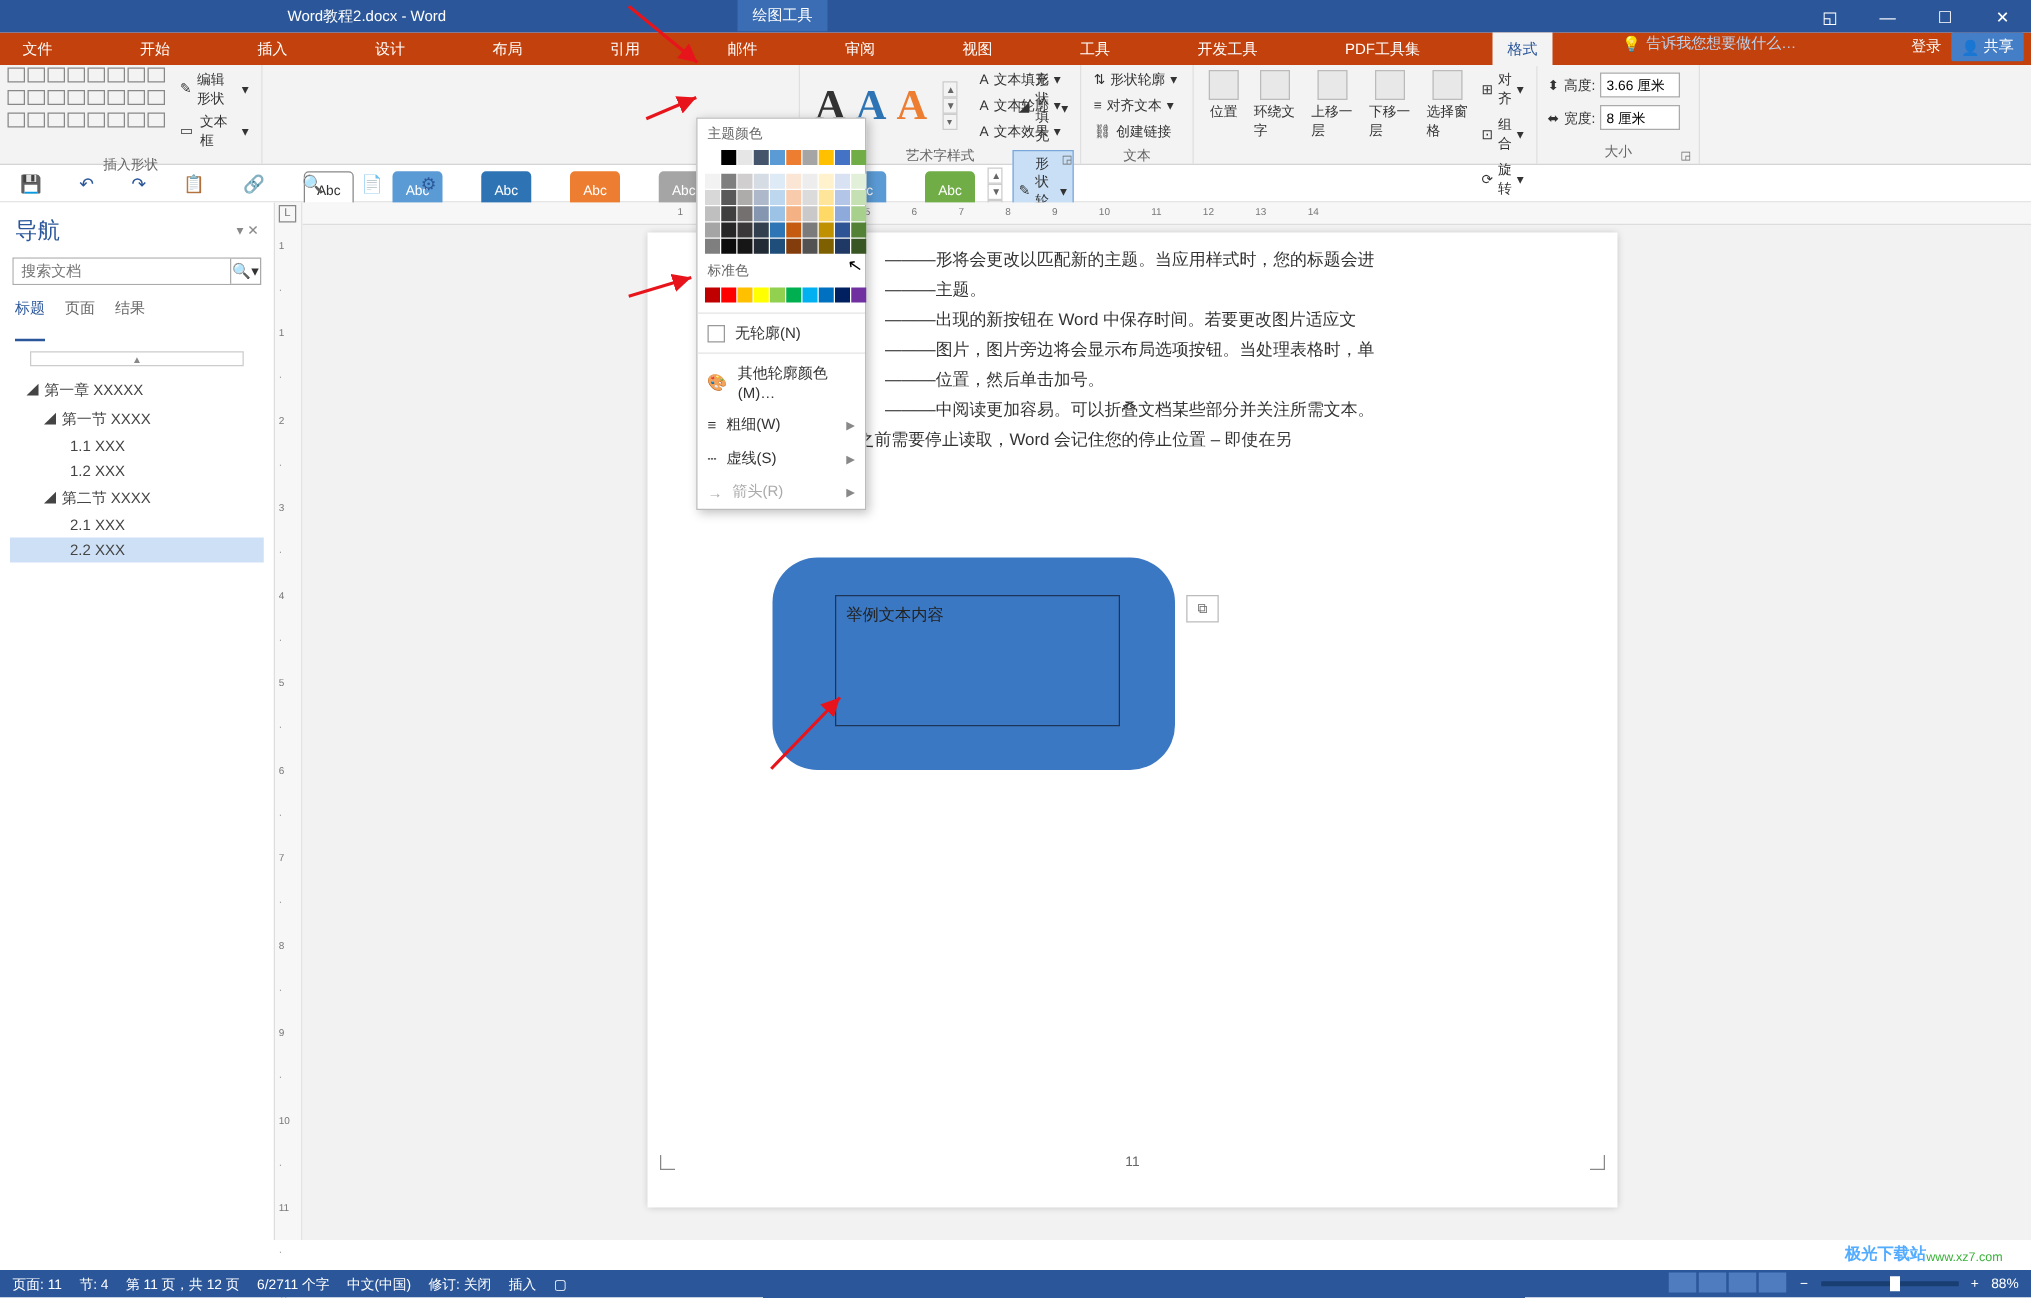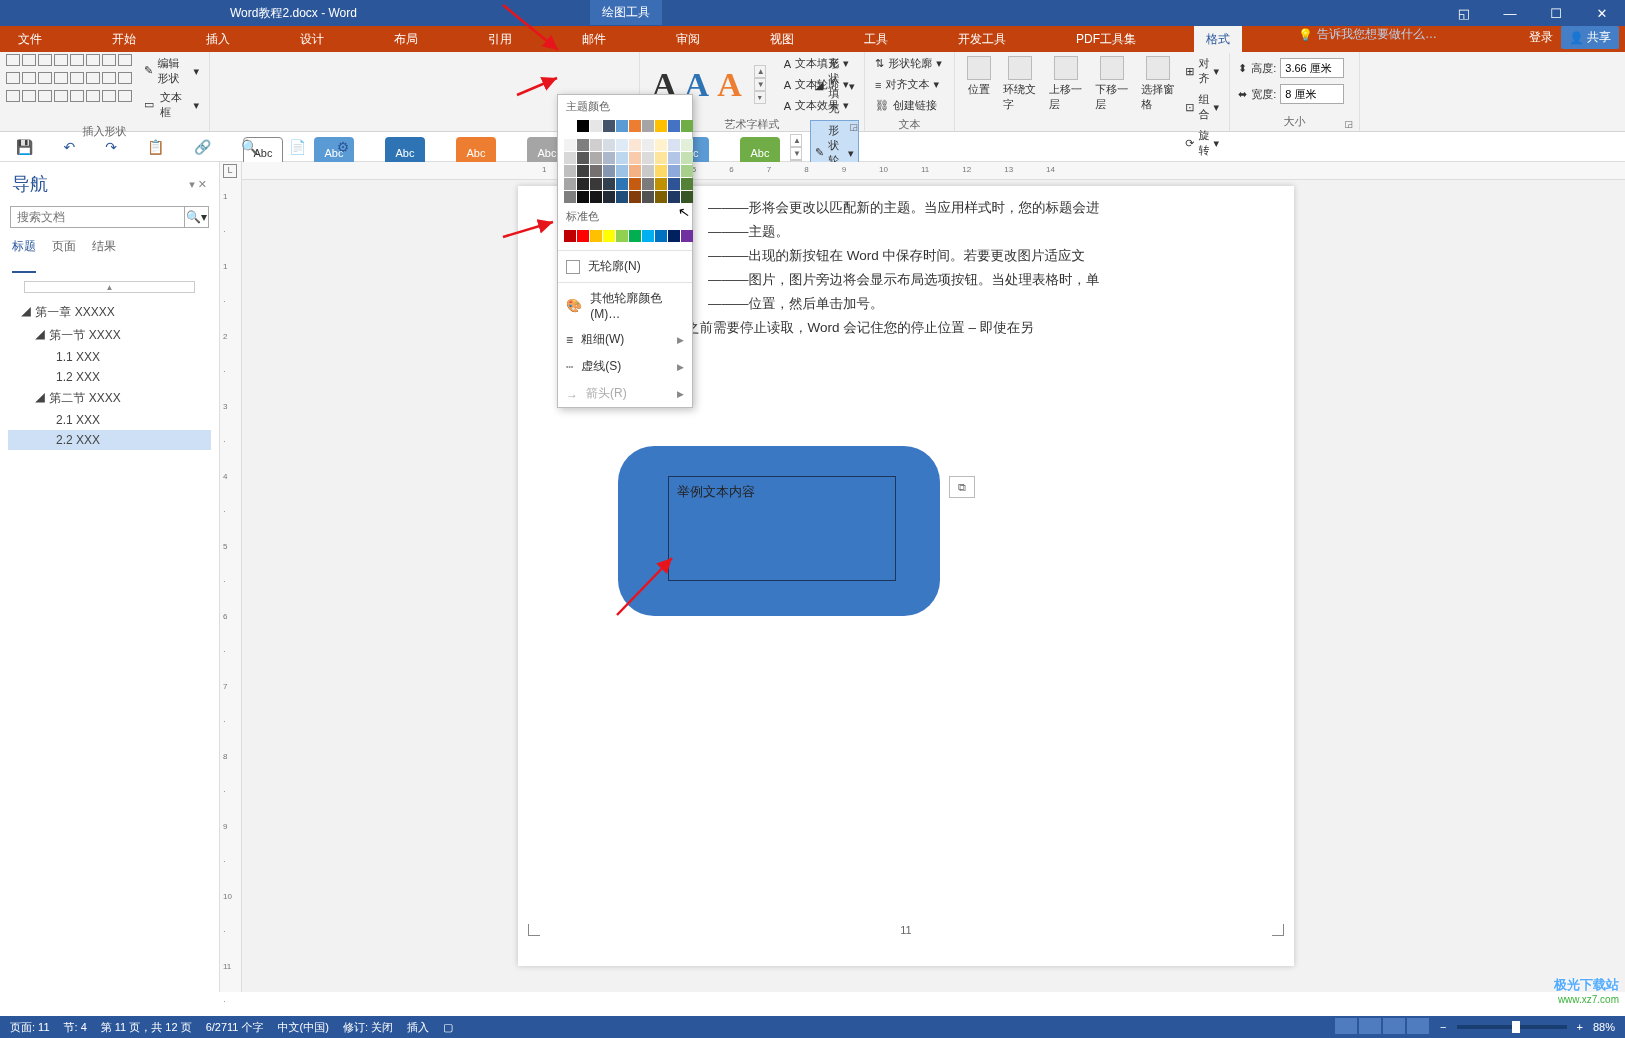--- a/index.html
+++ b/index.html
@@ -110,21 +110,21 @@
   .arrow-red{ position:absolute; z-index:70;}
 
   
   .statusbar{ position:absolute; bottom:0; left:0; right:0; height:22px; background:#2b579a; color:#fff; display:flex; align-items:center; padding:0 10px; font-size:11px; gap:14px;}
   .statusbar .right{ margin-left:auto; display:flex; align-items:center; gap:10px;}
   .view-btns span{ display:inline-block; width:22px; height:16px; background:#4f7cbf; margin:0 1px;}
   .zoom-slider{ width:110px; height:4px; background:#193e72; position:relative;}
   .zoom-slider .thumb{position:absolute; left:50%; top:-4px; width:8px; height:12px; background:#fff;}
 
   
-  .wm{ position:absolute; right:6px; bottom:26px; width:160px; height:44px; z-index:40; opacity:0.95; display:flex; flex-direction:column; align-items:flex-end; justify-content:center;}
+  .wm{ position:absolute; right:6px; bottom:26px; width:160px; height:44px; z-index:40; opacity:0.95; display:flex; flex-direction:row; align-items:flex-end; justify-content:center;}
   .wm .logo{ font-size:13px; color:#4aa8ff; font-weight:bold; text-shadow:0 0 3px #fff;}
   .wm .url{ font-size:10px; color:#2fae2f;}
 
   .mini-icon{width:14px;height:14px;display:inline-block;}
 </style>
 </head>
 <body>
 
 <div class="titlebar">
   <span class="title">Word教程2.docx - Word</span>
@@ -413,20 +413,21 @@
           <span>13</span>
           <span>14</span>
         </div>
     </div>
     <div class="page">
       <div class="text" style="text-indent:130px">———形将会更改以匹配新的主题。当应用样式时，您的标题会进</div>
       <div class="text" style="text-indent:130px">———主题。</div>
       <div class="text" style="text-indent:130px">———出现的新按钮在 Word 中保存时间。若要更改图片适应文</div>
       <div class="text" style="text-indent:130px">———图片，图片旁边将会显示布局选项按钮。当处理表格时，单</div>
       <div class="text" style="text-indent:130px">———位置，然后单击加号。</div>
+      <div class="text" style="text-indent:130px">———中阅读更加容易。可以折叠文档某些部分并关注所需文本。</div>
       <div class="text">如果在达到结尾处之前需要停止读取，Word 会记住您的停止位置 – 即使在另</div>
       <div class="text">一个设备上。</div>
 
       <div class="shape-blue">
         <div class="inner-text-box">
           <span>举例文本内容</span>
         </div>
         <div class="layout-icon">⧉</div>
       </div>
       <div class="page-num">11</div>

